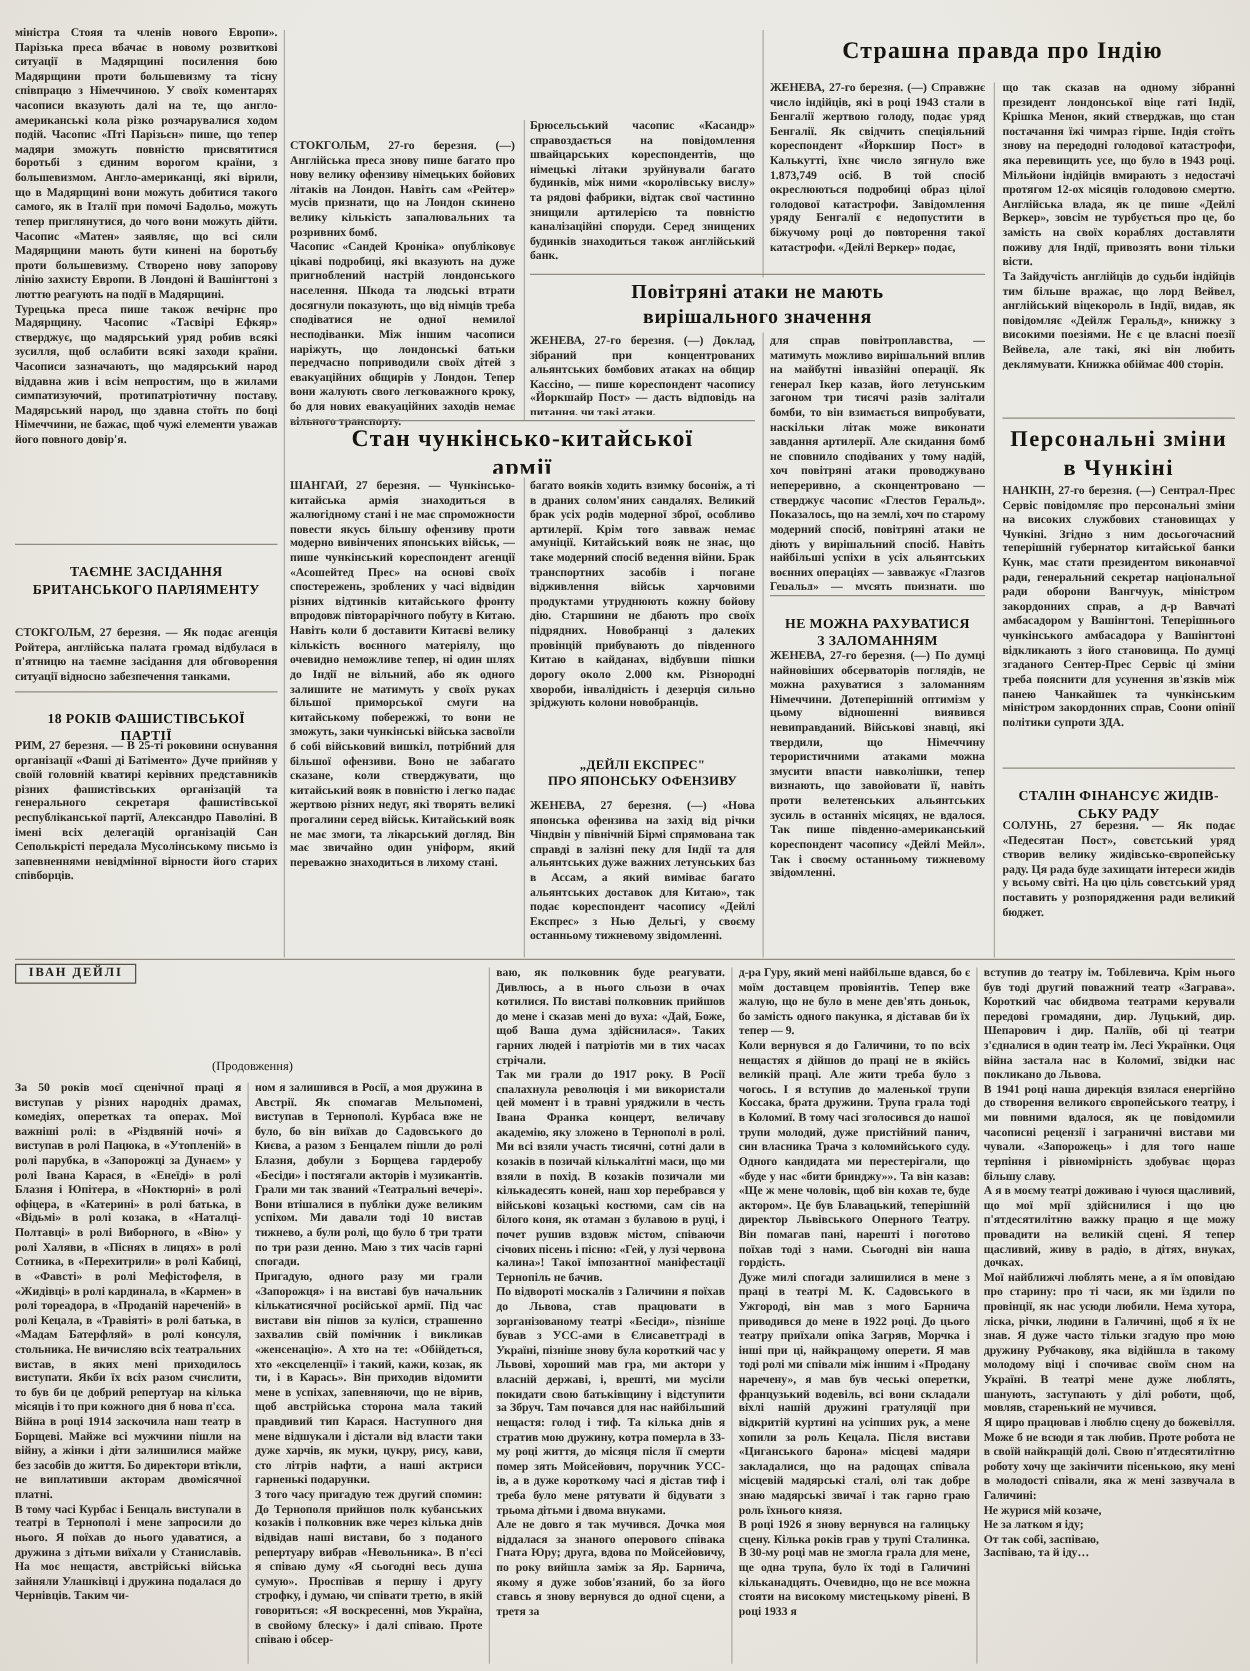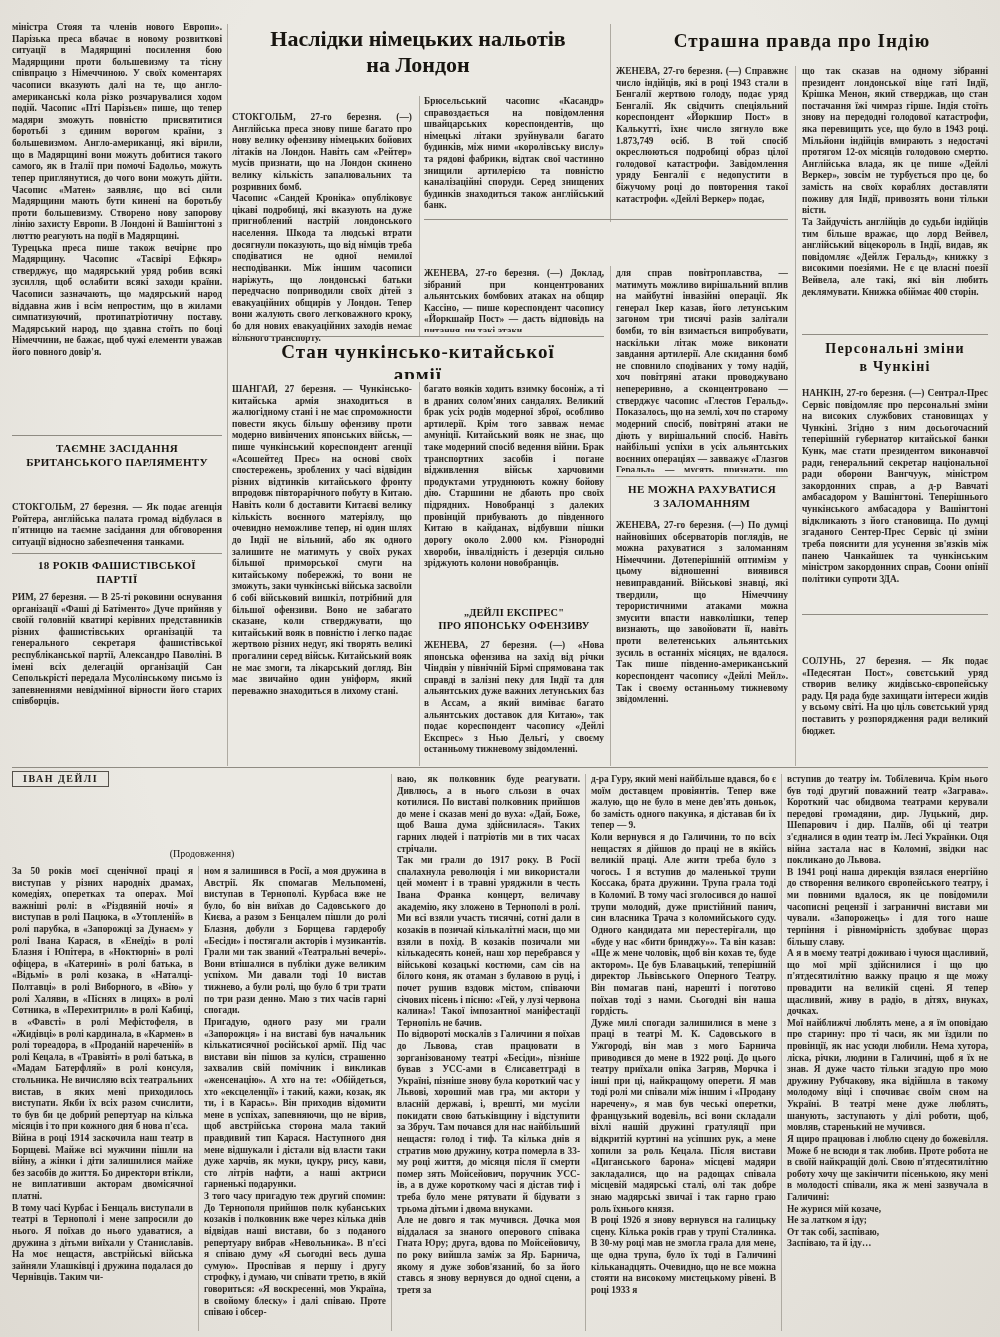--- a/index.html
+++ b/index.html
@@ -18,22 +18,22 @@
   .bt {
     font-size:9.4px; line-height:1.235; text-align:justify;
     white-space:pre-line; color:#2b2823;
   }
   .hd {
     font-weight:bold; text-align:center; white-space:pre-line; color:#181510;
   }
   .hd-xl { font-size:22px; line-height:1.18; }
   .hd-lg { font-size:19px; line-height:1.2; letter-spacing:1px; }
   .hd-md { font-size:16px; line-height:1.25; letter-spacing:0.5px; }
-  .hd-ps { font-size:14px; line-height:1.3; letter-spacing:1.2px; }
-  .hd-sm { font-size:11px; line-height:1.3; letter-spacing:0.3px; }
+  .hd-ps { font-size:18px; line-height:1.3; letter-spacing:1.2px; }
+  .hd-sm { font-size:11px; line-height:1.3; letter-spacing:0.3px;margin-top:10px; }
   .hd-xs { font-size:10.3px; line-height:1.3; letter-spacing:0.2px; }
   .vrule { position:absolute; width:1px; background:#aeaaa1; }
   .hrule { position:absolute; height:1px; background:#8f8b82; }
   .byline-box {
     position:absolute; border:1px solid #55514a; background:#e8e6e0;
     font-weight:bold; font-size:10px; letter-spacing:1.5px; color:#211e19;
     padding:1px 10px 2px 10px; white-space:nowrap;
   }
 </style>
 </head>
@@ -52,27 +52,27 @@
 Турецька преса пише також вечірнє про Мадярщину. Часопис «Тасвірі Ефкяр» стверджує, що мадярський уряд робив всякі зусилля, щоб ослабити всякі заходи країни. Часописи зазначають, що мадярський народ віддавна жив і всім непростим, що в жилами симпатизуючий, протипатріотичну поставу. Мадярський народ, що здавна стоїть по боці Німеччини, не бажає, щоб чужі елементи уважав його повного довір'я.</div>
   <div class="hrule" style="left:12px;top:435px;width:210px"></div>
   <div class="abs hd hd-sm" style="left:12px;top:441px;width:210px;height:30px">ТАЄМНЕ ЗАСІДАННЯ
 БРИТАНСЬКОГО ПАРЛЯМЕНТУ</div>
   <div class="abs bt" style="left:12px;top:502px;width:210px;height:74px">СТОКГОЛЬМ, 27 березня. — Як подає агенція Ройтера, англійська палата громад відбулася в п'ятницю на таємне засідання для обговорення ситуації відносно забезпечення танками.</div>
   <div class="hrule" style="left:12px;top:553px;width:210px"></div>
   <div class="abs hd hd-sm" style="left:12px;top:558px;width:210px;height:30px">18 РОКІВ ФАШИСТІВСЬКОЇ
 ПАРТІЇ</div>
   <div class="abs bt" style="left:12px;top:592px;width:210px;height:174px">РИМ, 27 березня. — В 25-ті роковини оснування організації «Фаші ді Батіменто» Дуче прийняв у своїй головній кватирі керівних представників різних фашистівських організацій та генерального секретаря фашистівської республіканської партії, Александро Паволіні. В імені всіх делегацій організацій Сан Сеполькрісті передала Мусолінському письмо із запевненнями невідмінної вірности його старих співборців.</div>
 
-  <div class="abs hd hd-xl" style="left:232px;top:26px;width:372px;height:62px">Наслідки німецьких нальотів
-на Лондон</div>
   <div class="abs bt" style="left:232px;top:112px;width:180px;height:238px">СТОКГОЛЬМ, 27-го березня. (—) Англійська преса знову пише багато про нову велику офензиву німецьких бойових літаків на Лондон. Навіть сам «Рейтер» мусів признати, що на Лондон скинено велику кількість запалювальних та розривних бомб.
 Часопис «Сандей Кроніка» опубліковує цікаві подробиці, які вказують на дуже пригноблений настрій лондонського населення. Шкода та людські втрати досягнули показують, що від німців треба сподіватися не одної немилої несподіванки. Між іншим часописи наріжуть, що лондонські батьки передчасно поприводили своїх дітей з евакуаційних общирів у Лондон. Тепер вони жалують свого легковажного кроку, бо для нових евакуаційних заходів немає вільного транспорту.</div>
   <div class="abs bt" style="left:424px;top:96px;width:180px;height:120px">Брюсельський часопис «Касандр» справоздається на повідомлення швайцарських кореспондентів, що німецькі літаки зруйнували багато будинків, між ними «королівську вислу» та рядові фабрики, відтак свої частинно знищили артилерією та повністю каналізаційні споруди. Серед знищених будинків знаходиться також англійський банк.</div>
 
   <div class="hrule" style="left:424px;top:219px;width:364px"></div>
+  <div class="abs hd hd-md" style="left:424px;top:224px;width:364px;height:40px">Повітряні атаки не мають
+вирішального значення</div>
   <div class="abs bt" style="left:424px;top:268px;width:180px;height:64px">ЖЕНЕВА, 27-го березня. (—) Доклад, зібраний при концентрованих альянтських бомбових атаках на общир Кассіно, — пише кореспондент часопису «Йоркшайр Пост» — дасть відповідь на питання, чи такі атаки,</div>
   <div class="abs bt" style="left:616px;top:268px;width:172px;height:204px">для справ повітроплавства, — матимуть можливо вирішальний вплив на майбутні інвазійні операції. Як генерал Ікер казав, його летунським загоном три тисячі разів залітали бомби, то він взимається випробувати, наскільки літак може виконати завдання артилерії. Але скидання бомб не сповнило сподіваних у тому надій, хоч повітряні атаки проводжувано непереривно, а сконцентровано — стверджує часопис «Глестов Геральд». Показалось, що на землі, хоч по старому модерний спосіб, повітряні атаки не діють у вирішальний спосіб. Навіть найбільші успіхи в усіх альянтських воєнних операціях — завважує «Глазгов Геральд» — мусять признати, що альянти розчаровані перебігом операцій в Італії.</div>
 
   <div class="abs hd hd-lg" style="left:616px;top:30px;width:372px;height:30px">Страшна правда про Індію</div>
   <div class="abs bt" style="left:616px;top:66px;width:172px;height:152px">ЖЕНЕВА, 27-го березня. (—) Справжнє число індійців, які в році 1943 стали в Бенгалії жертвою голоду, подає уряд Бенгалії. Як свідчить спеціяльний кореспондент «Йоркшир Пост» в Калькутті, їхнє число зягнуло вже 1.873,749 осіб. В той спосіб окреслюються подробиці образ цілої голодової катастрофи. Завідомлення уряду Бенгалії є недопустити в біжучому році до повторення такої катастрофи. «Дейлі Веркер» подає,</div>
   <div class="abs bt" style="left:802px;top:66px;width:186px;height:264px">що так сказав на одному зібранні президент лондонської віце гаті Індії, Крішка Менон, який стверджав, що стан постачання їжі чимраз гірше. Індія стоїть знову на передодні голодової катастрофи, яка перевищить усе, що було в 1943 році. Мільйони індійців вмирають з недостачі протягом 12-ох місяців голодовою смертю. Англійська влада, як це пише «Дейлі Веркер», зовсім не турбується про це, бо замість на своїх кораблях доставляти поживу для Індії, привозять вони тільки вісти.
 Та Зайдучість англійців до судьби індійців тим більше вражає, що лорд Вейвел, англійський віцекороль в Індії, видав, як повідомляє «Дейлж Геральд», книжку з високими поезіями. Не є це власні поезії Вейвела, але такі, які він любить деклямувати. Книжка обіймає 400 сторін.</div>
 
   <div class="hrule" style="left:232px;top:336px;width:372px"></div>
   <div class="abs hd hd-lg" style="left:232px;top:341px;width:372px;height:38px">Стан чункінсько-китайської
@@ -87,20 +87,22 @@
   <div class="abs hd hd-ps" style="left:802px;top:340px;width:186px;height:42px">Персональні зміни
 в Чункіні</div>
   <div class="abs bt" style="left:802px;top:388px;width:186px;height:222px">НАНКІН, 27-го березня. (—) Сентрал-Прес Сервіс повідомляє про персональні зміни на високих службових становищах у Чункіні. Згідно з ним досьогочасний теперішній губернатор китайської банки Кунк, має стати президентом виконавчої ради, генеральний секретар національної ради оборони Вангчуук, міністром закордонних справ, а д-р Вавчаті амбасадором у Вашінгтоні. Теперішнього чункінського амбасадора у Вашінгтоні відкликають з його становища. По думці згаданого Сентер-Прес Сервіс ці зміни треба пояснити для усунення зв'язків між панею Чанкайшек та чункінським міністром закордонних справ, Соони опінії політики супроти ЗДА.</div>
 
   <div class="hrule" style="left:616px;top:476px;width:172px"></div>
   <div class="abs hd hd-sm" style="left:616px;top:482px;width:172px;height:32px">НЕ МОЖНА РАХУВАТИСЯ
 З ЗАЛОМАННЯМ НІМЕЧЧИНИ</div>
   <div class="abs bt" style="left:616px;top:520px;width:172px;height:246px">ЖЕНЕВА, 27-го березня. (—) По думці найновіших обсерваторів поглядів, не можна рахуватися з заломанням Німеччини. Дотеперішній оптимізм у цьому відношенні виявився невиправданий. Військові знавці, які твердили, що Німеччину терористичними атаками можна змусити впасти навколішки, тепер визнають, що завойовати її, навіть проти велетенських альянтських зусиль в останніх місяцях, не вдалося. Так пише південно-американський кореспондент часопису «Дейлі Мейл». Так і своєму останньому тижневому звідомленні.</div>
 
   <div class="hrule" style="left:802px;top:614px;width:186px"></div>
+  <div class="abs hd hd-sm" style="left:802px;top:620px;width:186px;height:32px">СТАЛІН ФІНАНСУЄ ЖИДІВ-
+СЬКУ РАДУ</div>
   <div class="abs bt" style="left:802px;top:656px;width:186px;height:110px">СОЛУНЬ, 27 березня. — Як подає «Педесятан Пост», совєтський уряд створив велику жидівсько-європейську раду. Ця рада буде захищати інтереси жидів у всьому світі. На цю ціль совєтський уряд поставить у розпорядження ради великий бюджет.</div>
 
   <div class="hrule" style="left:12px;top:767px;width:976px"></div>
   <div class="byline-box" style="left:12px;top:771px">ІВАН ДЕЙЛІ</div>
 
   <div class="vrule" style="left:198px;top:866px;height:465px"></div>
   <div class="vrule" style="left:391px;top:774px;height:557px"></div>
   <div class="vrule" style="left:585px;top:774px;height:557px"></div>
   <div class="vrule" style="left:781px;top:774px;height:557px"></div>
 

